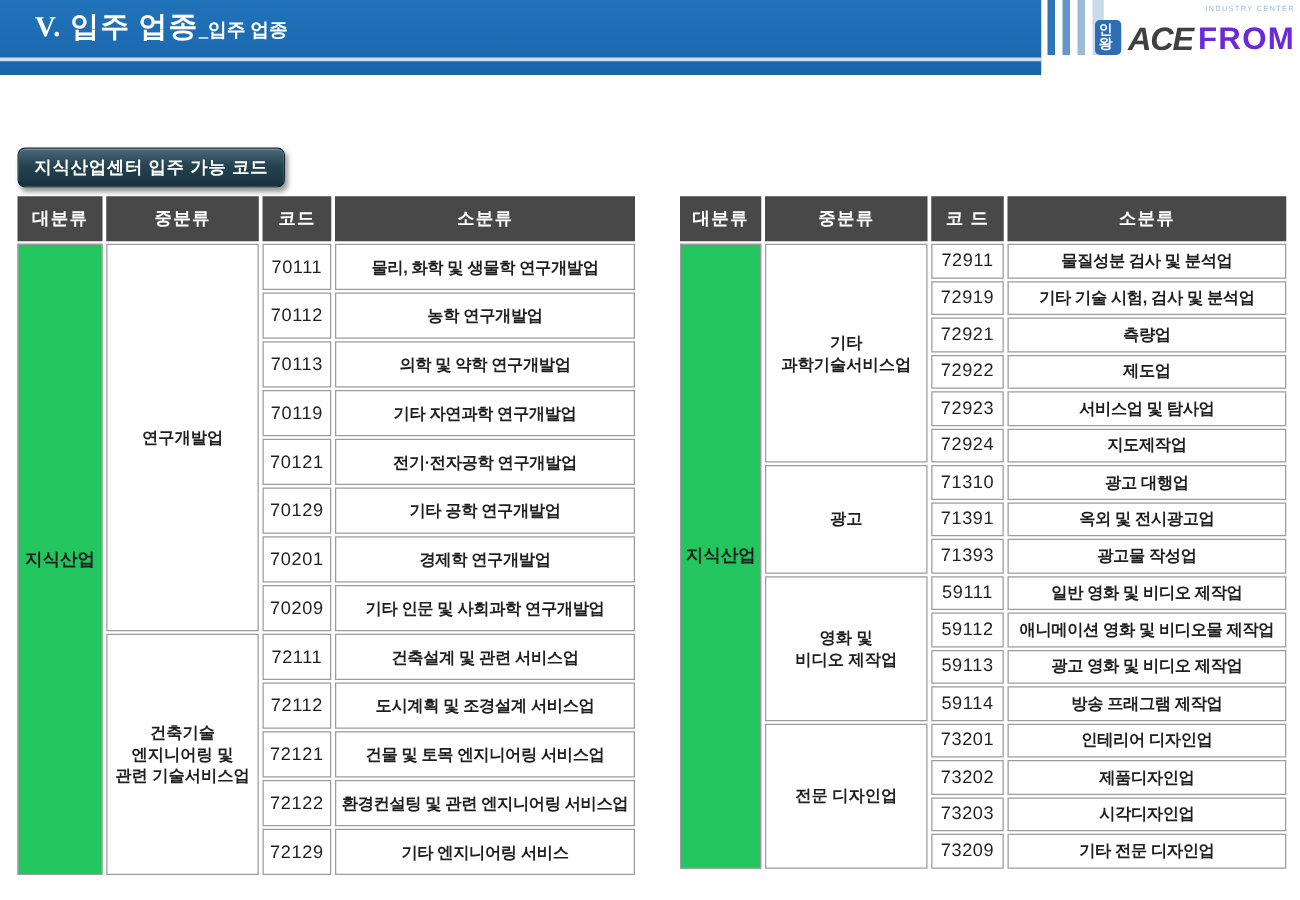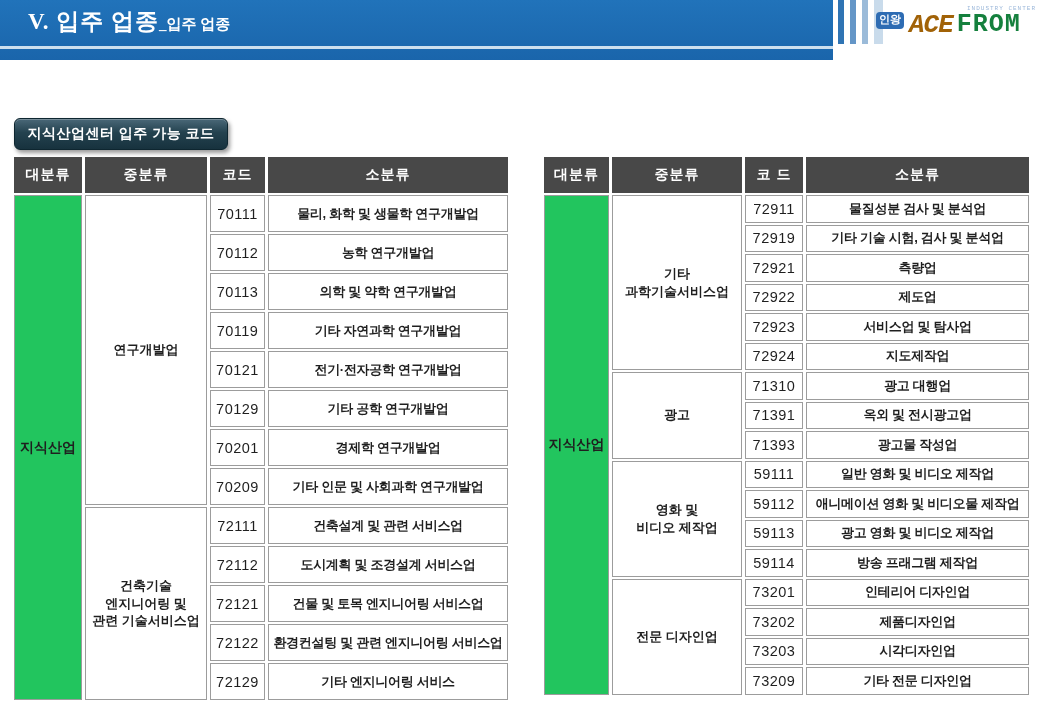--- a/index.html
+++ b/index.html
@@ -56,47 +56,46 @@
   .stripe-1 { width: 6px; background: #2f74b4; }
   .stripe-2 { width: 6px; background: #6496c7; }
   .stripe-3 { width: 6px; background: #9bbbd9; }
   .stripe-4 { width: 9px; background: #c9dbeb; }
 
   .logo {
     position: absolute;
     left: 876px; top: 12px;
     width: 160px; height: 32px;
     display: flex;
-    align-items: flex-start;
-    font-family: Liberation Mono, monospace;
+    align-items: flex-end;
   }
   .logo-badge {
     background: #2e6cb3;
     color: #ffffff;
     font-size: 11px;
     font-weight: 700;
     border-radius: 4px;
     padding: 3px 3px;
     line-height: 1;
   }
   .logo-ace {
     margin-left: 5px;
     font-style: italic;
     font-weight: 900;
     font-size: 26px;
     line-height: 1;
-    color: #a16207;
+    color: #404040;
     letter-spacing: -1px;
   }
   .logo-from {
     margin-left: 4px;
     font-weight: 700;
     font-size: 25px;
     line-height: 1;
-    color: #15803d;
+    color: #6d28d9;
     letter-spacing: 1px;
   }
   .logo-tagline {
     position: absolute;
     top: -7px; right: 0;
     font-size: 6px;
     letter-spacing: 1px;
     color: #9cb8da;
     white-space: nowrap;
   }

